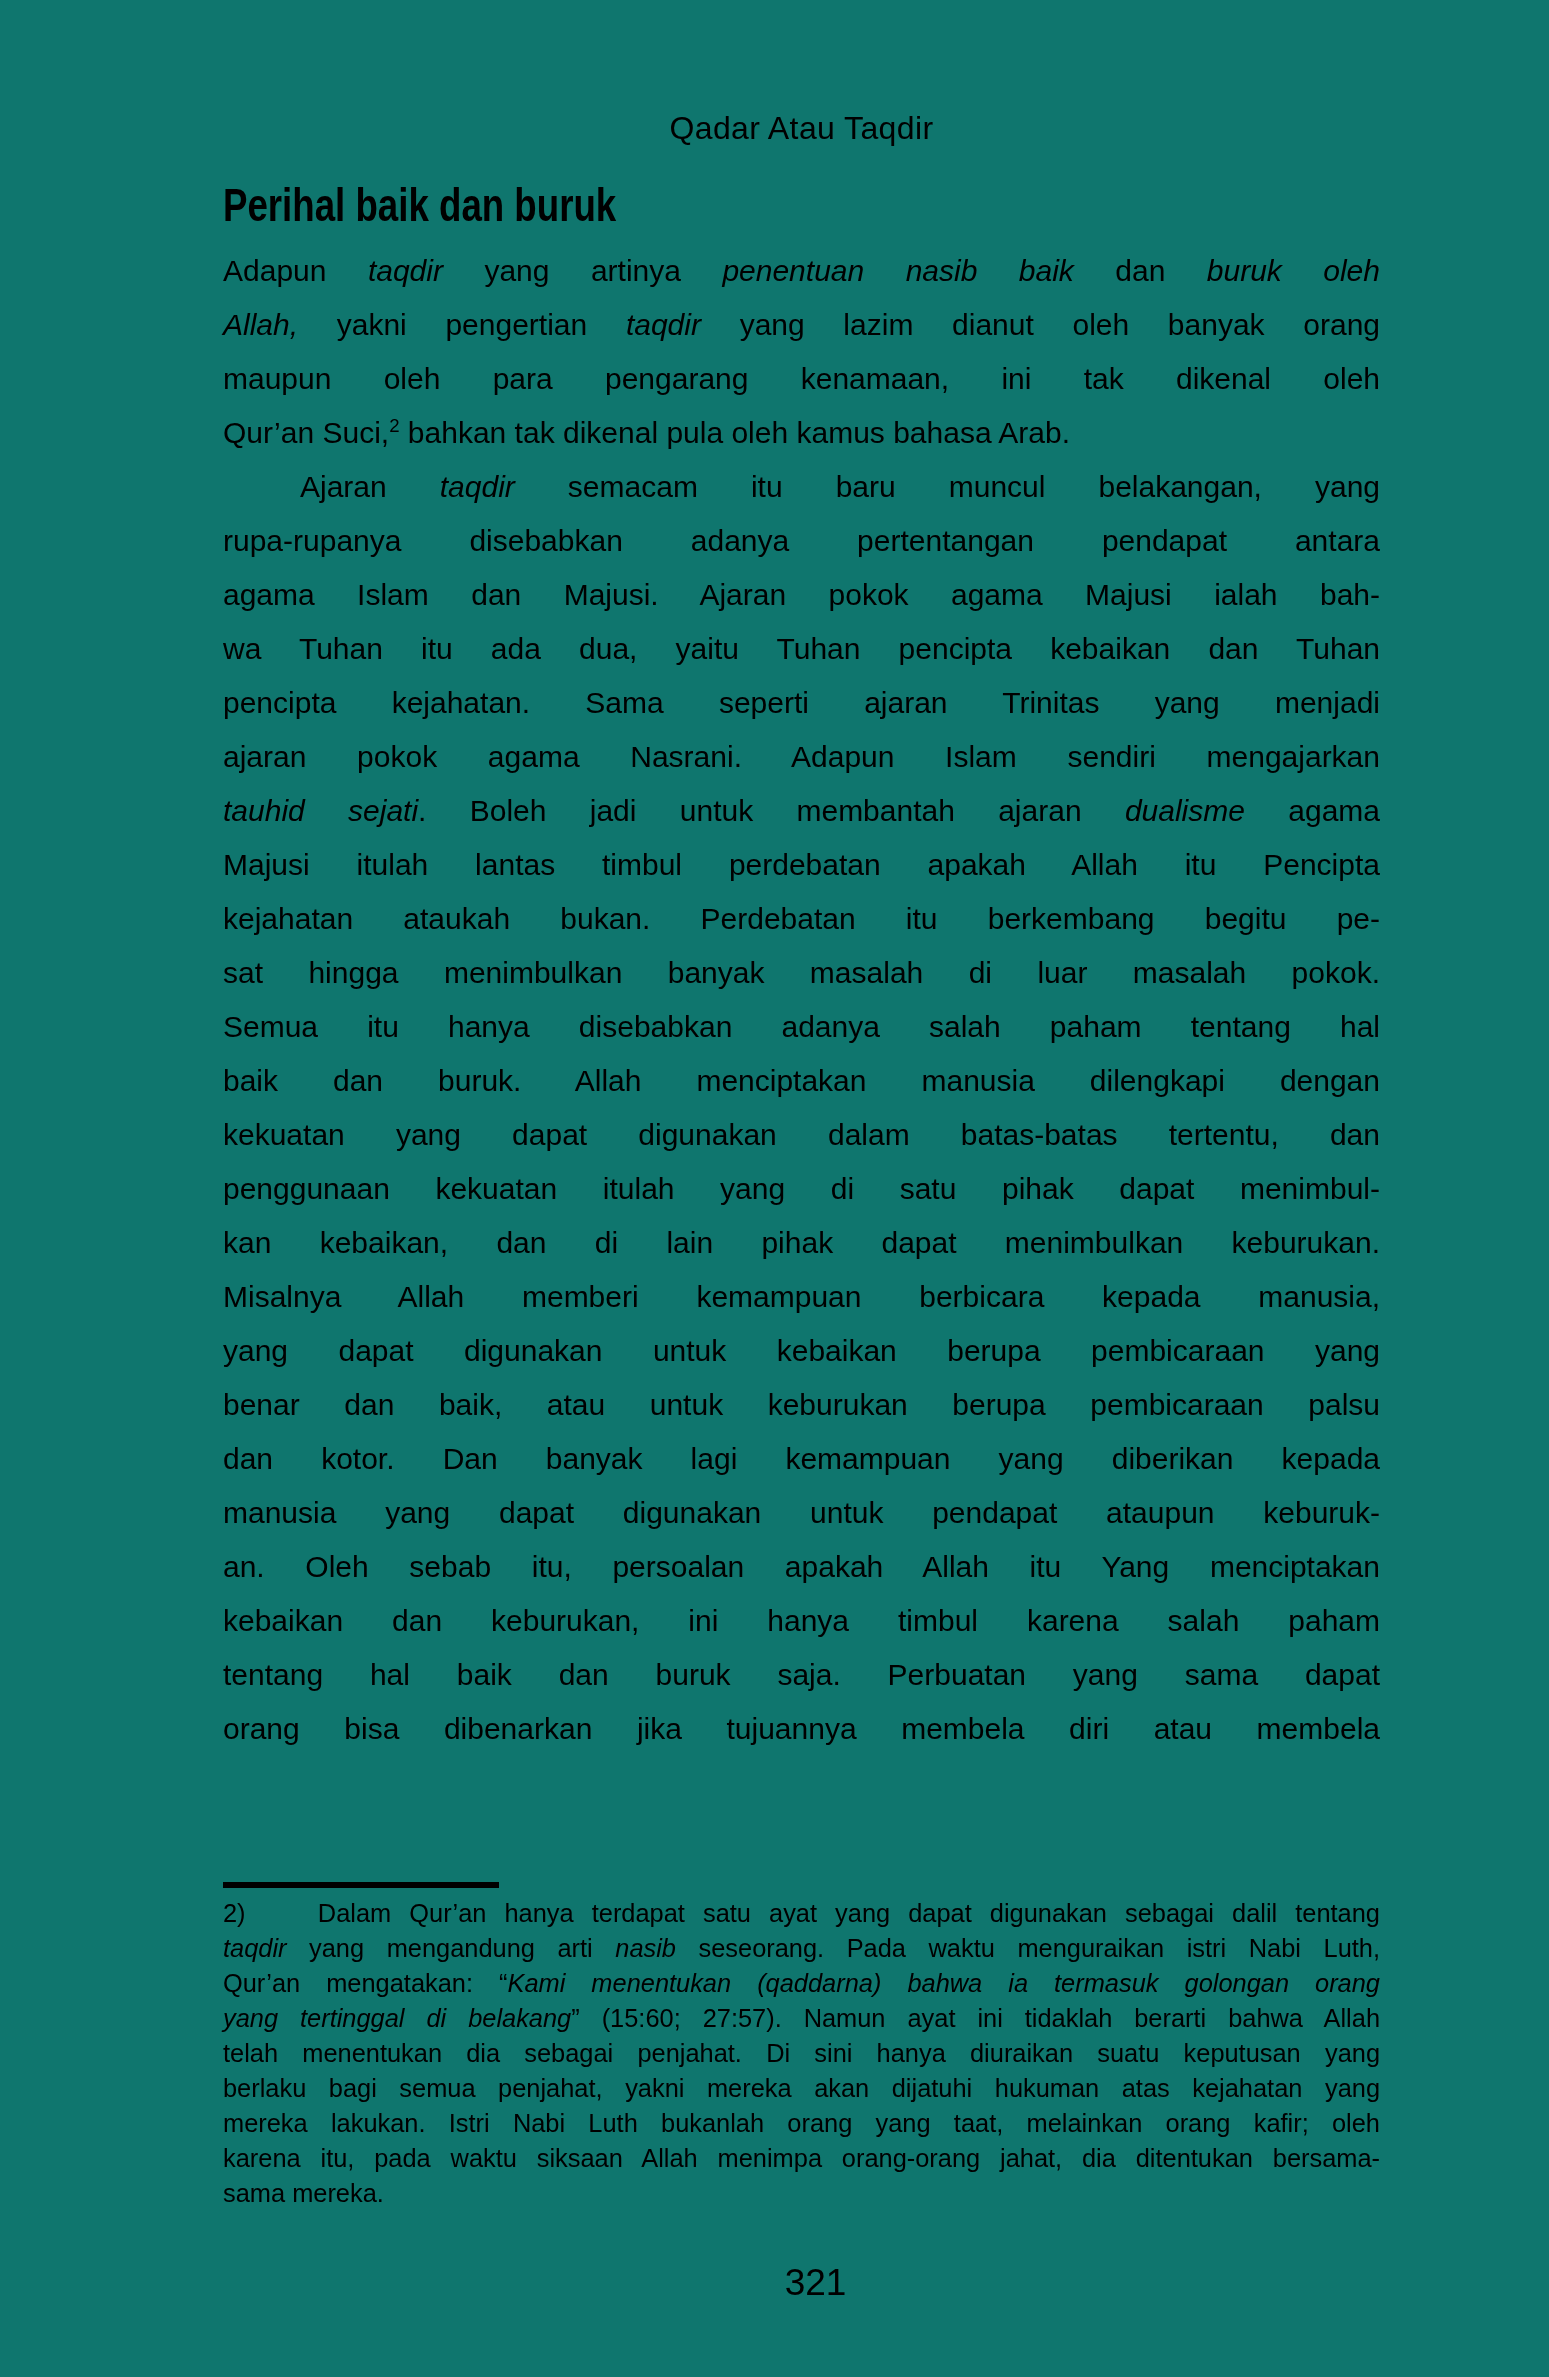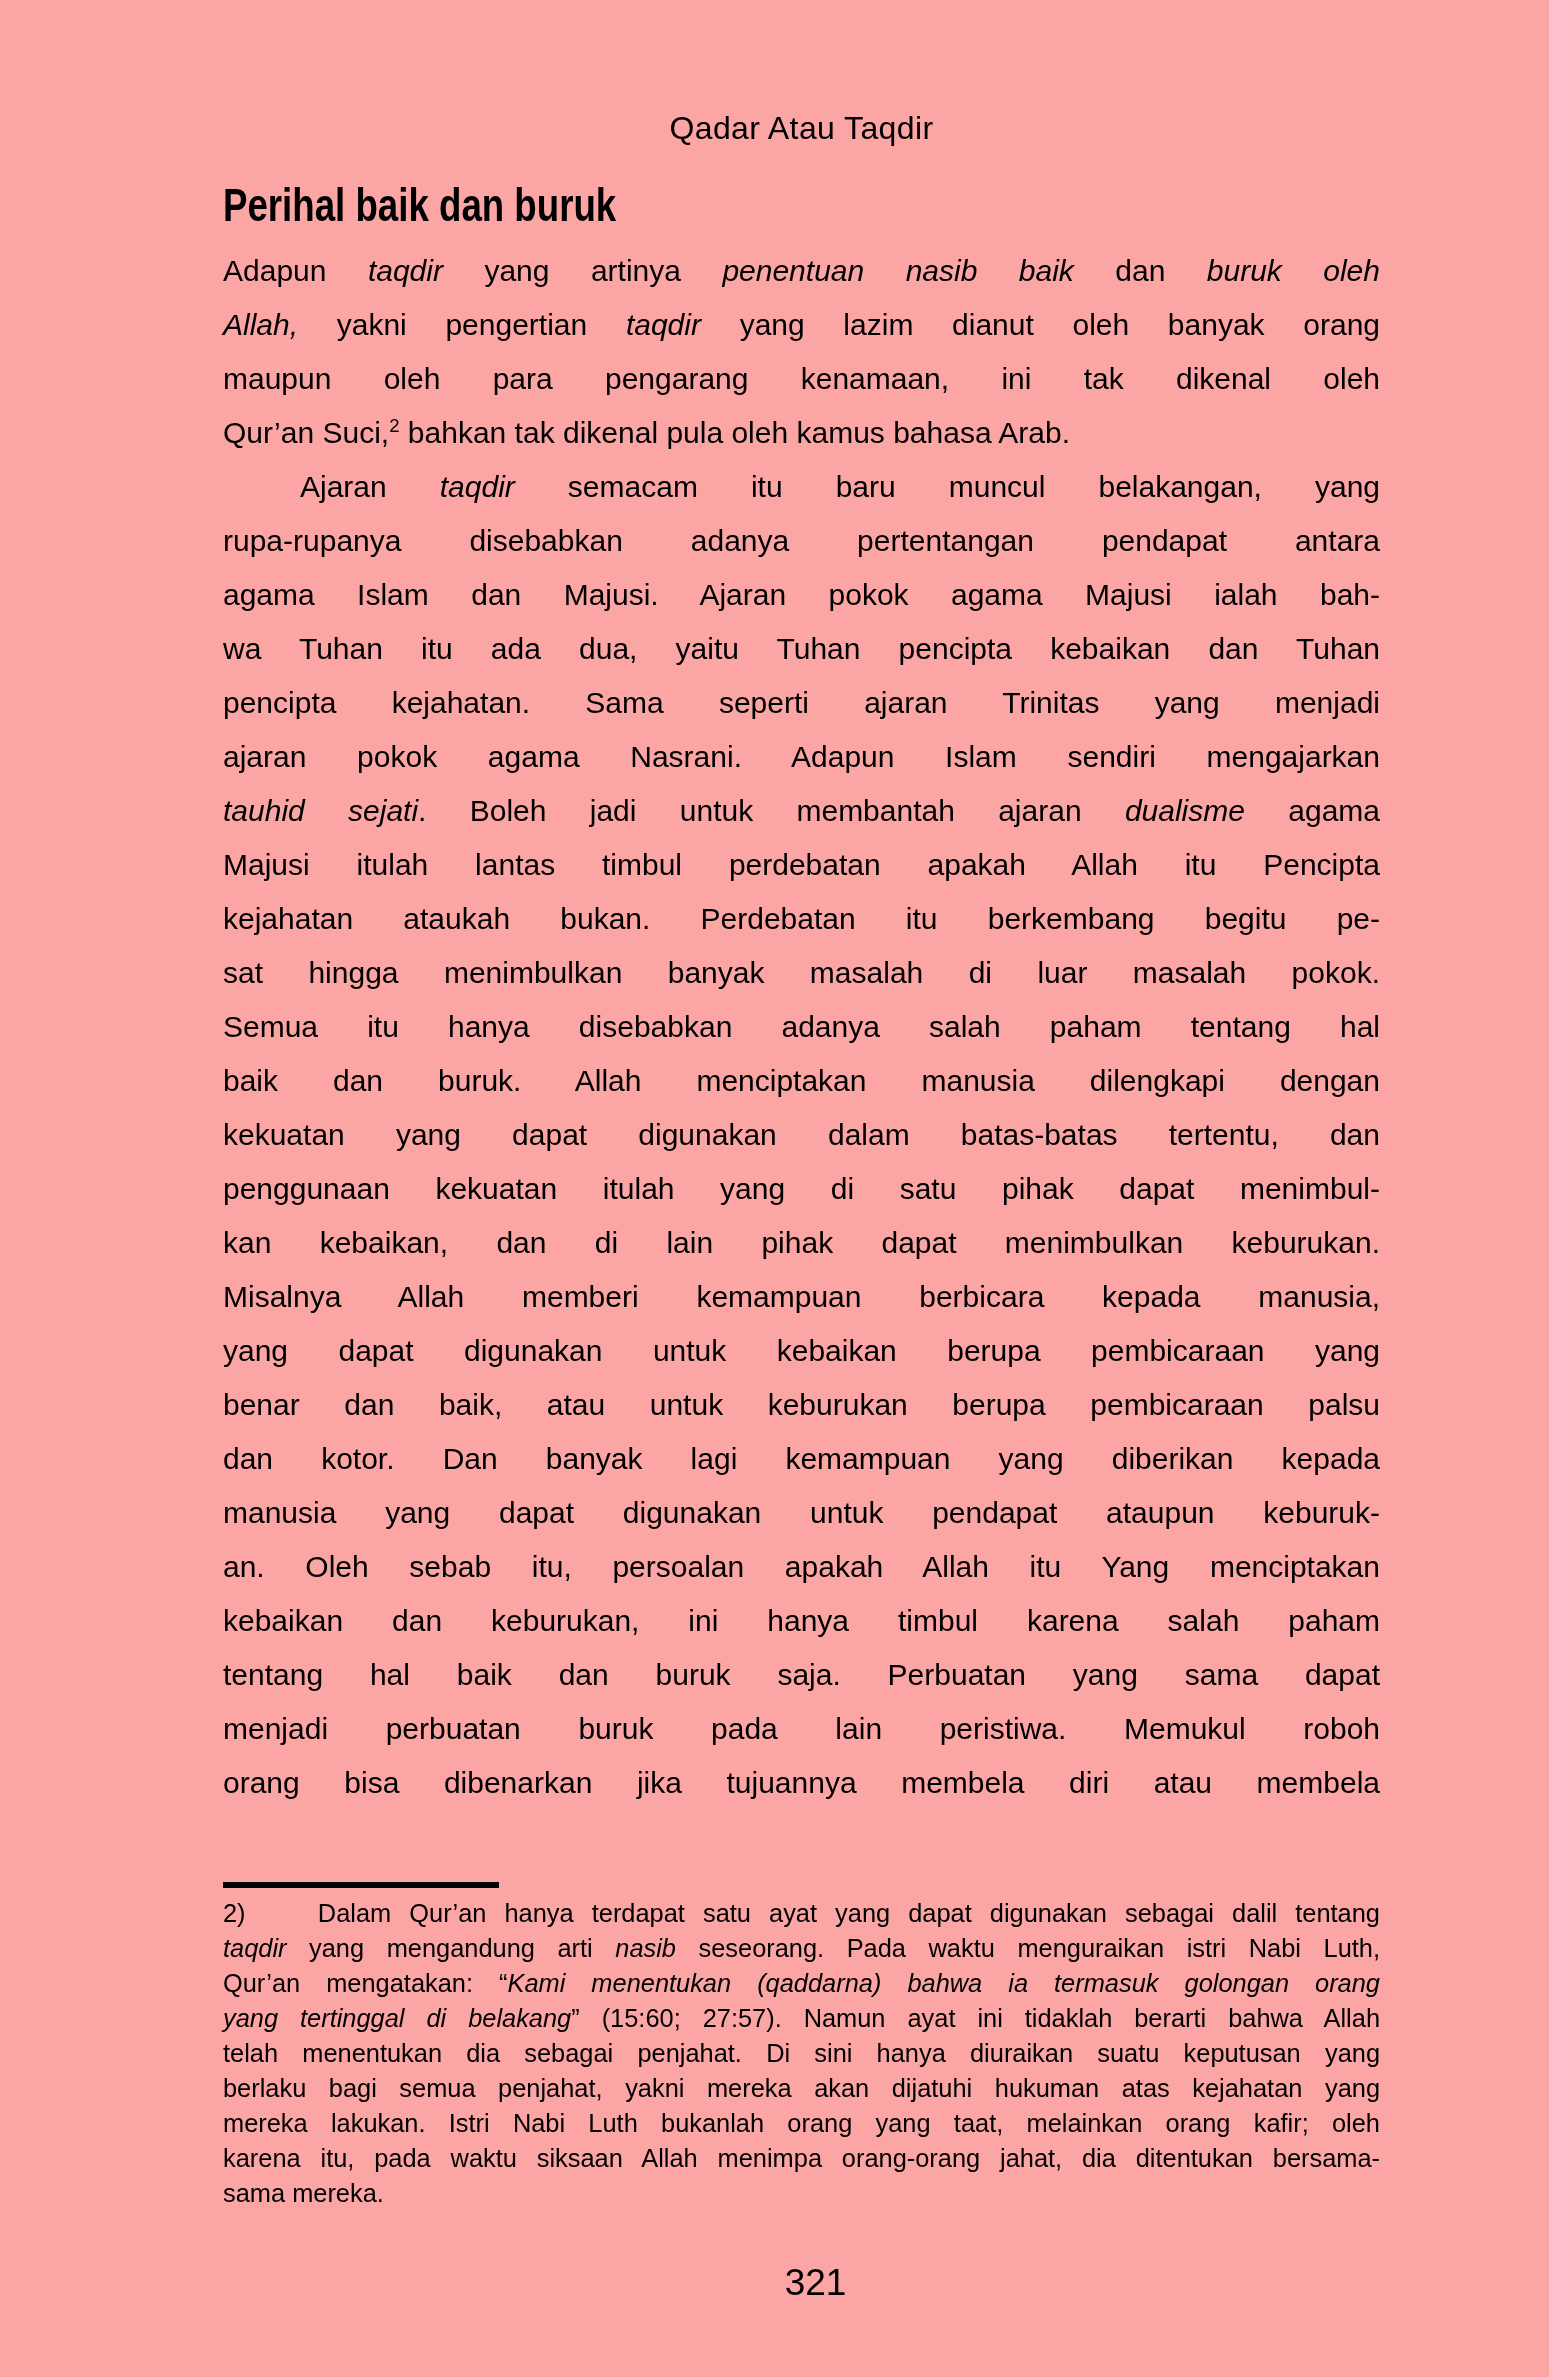--- a/index.html
+++ b/index.html
@@ -4,21 +4,21 @@
 <style>
   html, body {
     margin: 0;
     padding: 0;
     background: #ffffff;
   }
   .page {
     position: relative;
     width: 1549px;
     height: 2377px;
-    background: #fca5a5;
+    background: #0f766e;
     color: #000000;
     font-family: "Liberation Sans", sans-serif;
     overflow: hidden;
   }
   .running-header {
     position: absolute;
     top: 110px;
     left: 223px;
     width: 1157px;
     text-align: center;
@@ -123,21 +123,20 @@
       <div class="line"><span>penggunaan kekuatan itulah yang di satu pihak dapat menimbul-</span></div>
       <div class="line"><span>kan kebaikan, dan di lain pihak dapat menimbulkan keburukan.</span></div>
       <div class="line"><span>Misalnya Allah memberi kemampuan berbicara kepada manusia,</span></div>
       <div class="line"><span>yang dapat digunakan untuk kebaikan berupa pembicaraan yang</span></div>
       <div class="line"><span>benar dan baik, atau untuk keburukan berupa pembicaraan palsu</span></div>
       <div class="line"><span>dan kotor. Dan banyak lagi kemampuan yang diberikan kepada</span></div>
       <div class="line"><span>manusia yang dapat digunakan untuk pendapat ataupun keburuk-</span></div>
       <div class="line"><span>an. Oleh sebab itu, persoalan apakah Allah itu Yang menciptakan</span></div>
       <div class="line"><span>kebaikan dan keburukan, ini hanya timbul karena salah paham</span></div>
       <div class="line"><span>tentang hal baik dan buruk saja. Perbuatan yang sama dapat</span></div>
-      <div class="line"><span>menjadi perbuatan buruk pada lain peristiwa. Memukul roboh</span></div>
       <div class="line"><span>orang bisa dibenarkan jika tujuannya membela diri atau membela</span></div>
     </div>
 
   <div class="footnote-rule"></div>
 
   <div class="footnote" id="footnote-lines">
       <div class="line"><span>2)&nbsp;&nbsp;&nbsp;&nbsp;Dalam Qur’an hanya terdapat satu ayat yang dapat digunakan sebagai dalil tentang</span></div>
       <div class="line"><span class="it">taqdir</span><span> yang mengandung arti </span><span class="it">nasib</span><span> seseorang. Pada waktu menguraikan istri Nabi Luth,</span></div>
       <div class="line"><span>Qur’an mengatakan: “</span><span class="it">Kami menentukan (qaddarna) bahwa ia termasuk golongan orang</span></div>
       <div class="line"><span class="it">yang tertinggal di belakang</span><span>” (15:60; 27:57). Namun ayat ini tidaklah berarti bahwa Allah</span></div>

